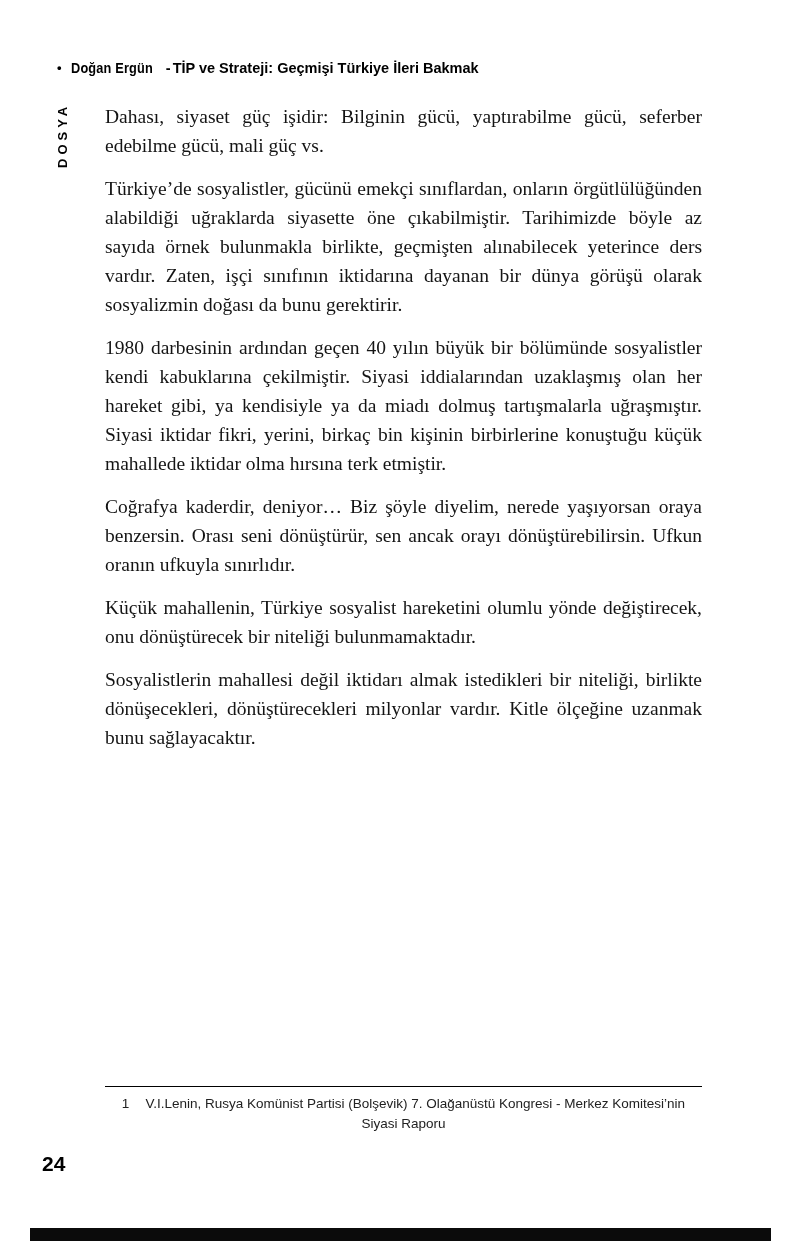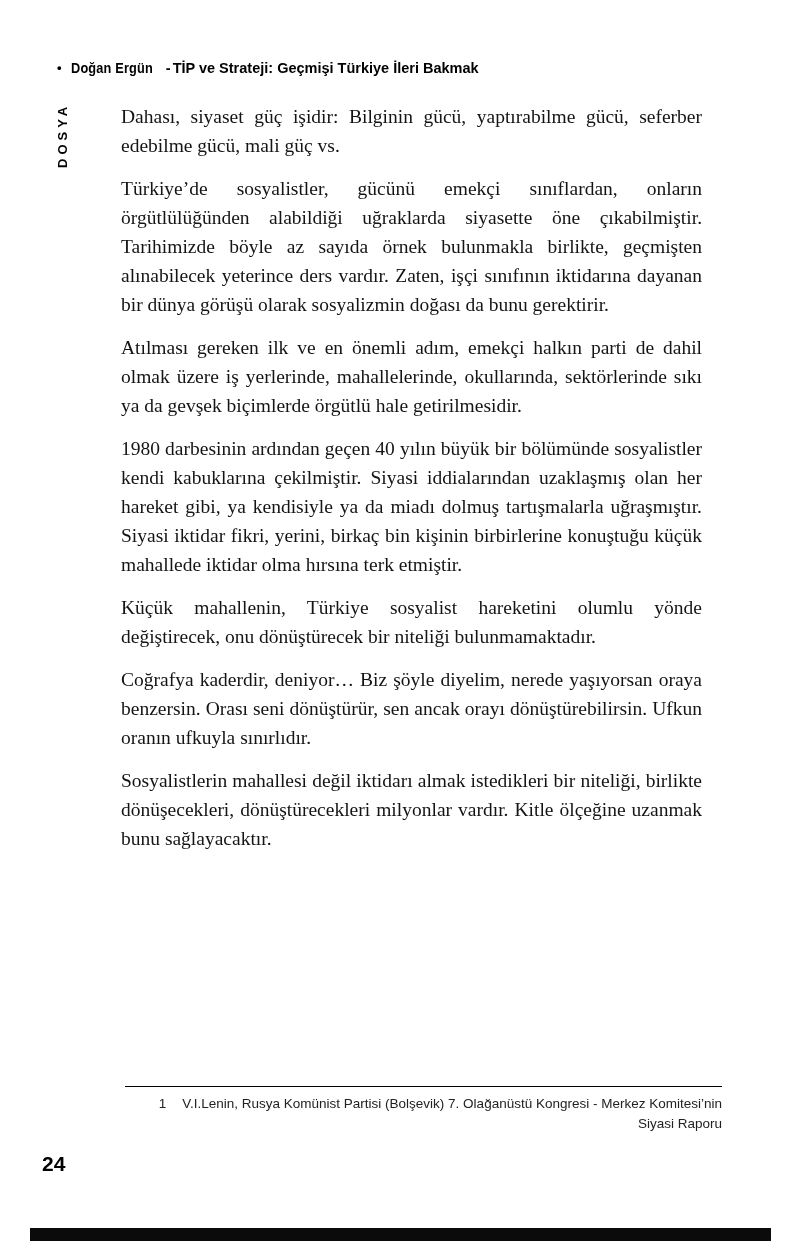--- a/index.html
+++ b/index.html
@@ -45,37 +45,36 @@
   
   .body-text {
     position: absolute;
     left: 105px; top: 102px;
     width: 597px;
     font-size: 19.5px;
     line-height: 29px;
     text-align: justify;
     color: #141414;
   }
-  .para { margin: 0 0 14px 16px; }
+  .para { margin: 0 0 14px 0; }
   .para.italic { font-style: italic; }
   sup.fn-ref { font-size: 12px; line-height: 0; }
 
   
   .footnote {
     position: absolute;
     left: 105px; top: 1086px;
     width: 597px;
     border-top: 1px solid #000;
     padding-top: 7px;
     font-family: "Liberation Sans", sans-serif;
     font-size: 13.5px;
     line-height: 20px;
     color: #222;
-    text-align: right;
-    margin-left: 20px;
+    text-align: center;
   }
   .footnote .fn-marker { margin-right: 16px; }
 
   
   .page-number {
     position: absolute;
     left: 42px; top: 1152px;
     font-family: "Liberation Sans", sans-serif;
     font-weight: 700;
     font-size: 21px;
@@ -98,24 +97,23 @@
   <div class="header">
     <span class="bullet">•</span>
     <span><span class="author">Doğan Ergün</span><span class="sep">-</span><span>TİP ve Strateji: Geçmişi Türkiye İleri Bakmak</span></span>
   </div>
 
   <div class="dosya">DOSYA</div>
 
   <div class="body-text">
     <p class="para">Dahası, siyaset güç işidir: Bilginin gücü, yaptırabilme gücü, seferber edebilme gücü, mali güç vs.</p>
     <p class="para">Türkiye’de sosyalistler, gücünü emekçi sınıflardan, onların örgütlülüğünden alabildiği uğraklarda siyasette öne çıkabilmiştir. Tarihimizde böyle az sayıda örnek bulunmakla birlikte, geçmişten alınabilecek yeterince ders vardır. Zaten, işçi sınıfının iktidarına dayanan bir dünya görüşü olarak sosyalizmin doğası da bunu gerektirir.</p>
-    <p class="para">Atılması gereken ilk ve en önemli adım, emekçi halkın parti de dahil olmak üzere iş yerlerinde, mahallelerinde, okullarında, sektörlerinde sıkı ya da gevşek biçimlerde örgütlü hale getirilmesidir.</p>
     <p class="para">1980 darbesinin ardından geçen 40 yılın büyük bir bölümünde sosyalistler kendi kabuklarına çekilmiştir. Siyasi iddialarından uzaklaşmış olan her hareket gibi, ya kendisiyle ya da miadı dolmuş tartışmalarla uğraşmıştır. Siyasi iktidar fikri, yerini, birkaç bin kişinin birbirlerine konuştuğu küçük mahallede iktidar olma hırsına terk etmiştir.</p>
+    <p class="para">Coğrafya kaderdir, deniyor… Biz şöyle diyelim, nerede yaşıyorsan oraya benzersin. Orası seni dönüştürür, sen ancak orayı dönüştürebilirsin. Ufkun oranın ufkuyla sınırlıdır.</p>
     <p class="para">Küçük mahallenin, Türkiye sosyalist hareketini olumlu yönde değiştirecek, onu dönüştürecek bir niteliği bulunmamaktadır.</p>
-    <p class="para">Coğrafya kaderdir, deniyor… Biz şöyle diyelim, nerede yaşıyorsan oraya benzersin. Orası seni dönüştürür, sen ancak orayı dönüştürebilirsin. Ufkun oranın ufkuyla sınırlıdır.</p>
     <p class="para">Sosyalistlerin mahallesi değil iktidarı almak istedikleri bir niteliği, birlikte dönüşecekleri, dönüştürecekleri milyonlar vardır. Kitle ölçeğine uzanmak bunu sağlayacaktır.</p>
   </div>
 
   <div class="footnote">
     <span class="fn-marker">1</span><span>V.I.Lenin, Rusya Komünist Partisi (Bolşevik) 7. Olağanüstü Kongresi - Merkez Komitesi’nin Siyasi Raporu</span>
   </div>
 
   <div class="page-number">24</div>
 
   <div class="bottom-bar"></div>

